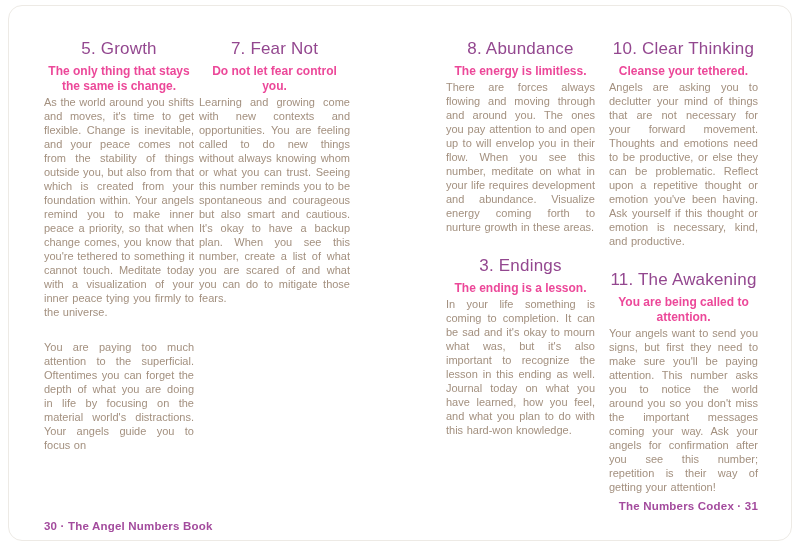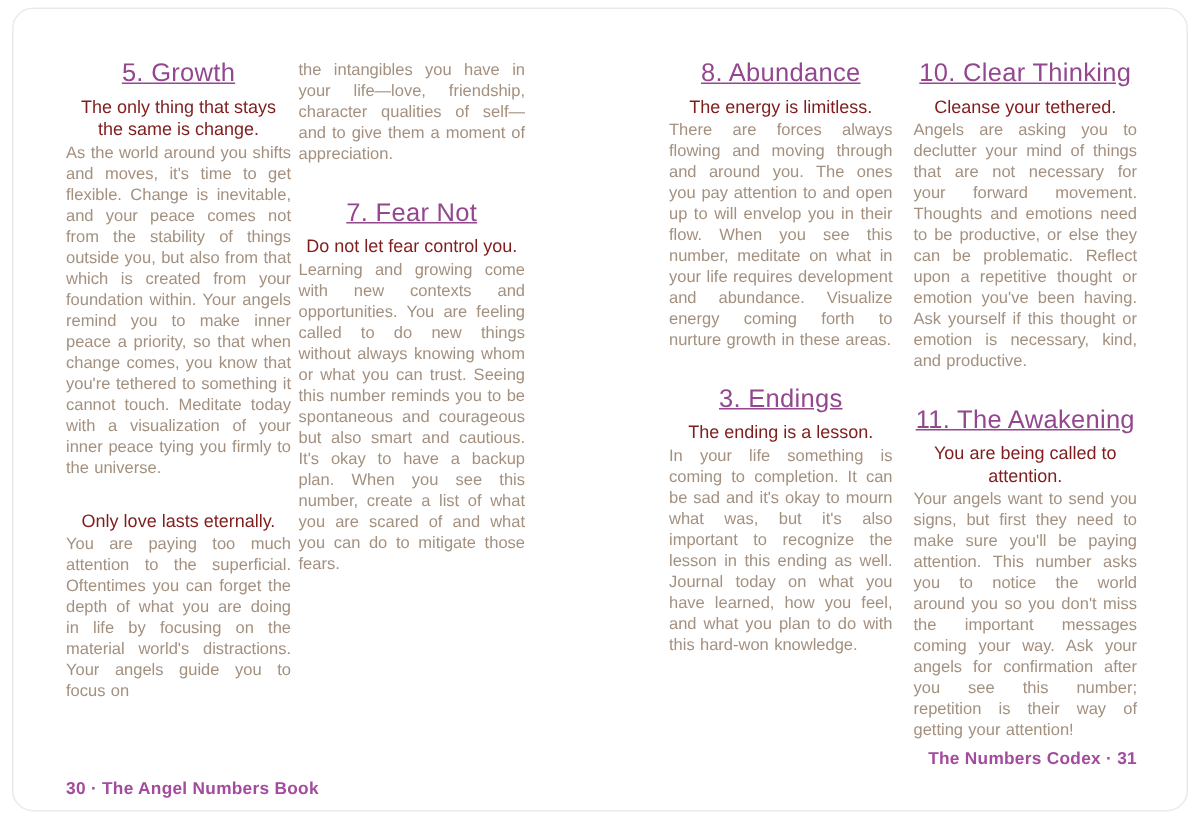--- a/index.html
+++ b/index.html
@@ -41,27 +41,26 @@
   .section + .section { margin-top: 21px; }
 
   .heading {
     font-size: 17px;
     line-height: 21px;
     font-weight: 400;
     color: #93478f;
     text-align: center;
     letter-spacing: 0.2px;
     margin: 0;
-    text-decoration: underline;
   }
   .subtitle {
     font-size: 12px;
     line-height: 15px;
-    font-weight: 400;
-    color: #7f1d1d;
+    font-weight: 700;
+    color: #ec4899;
     text-align: center;
     margin: 5px 0 0 0;
   }
   .body-text {
     font-size: 11px;
     line-height: 14px;
     font-weight: 400;
     color: #a3907f;
     text-align: justify;
     margin: 1px 0 0 0;
@@ -88,27 +87,25 @@
 <div class="sheet">
   <div class="page-edge"></div>
 
   <div class="col col-1">
     <div class="section">
       <h2 class="heading">5. Growth</h2>
       <p class="subtitle">The only thing that stays the same is change.</p>
       <p class="body-text">As the world around you shifts and moves, it's time to get flexible. Change is inevitable, and your peace comes not from the stability of things outside you, but also from that which is created from your foundation within. Your angels remind you to make inner peace a priority, so that when change comes, you know that you're tethered to something it cannot touch. Meditate today with a visualization of your inner peace tying you firmly to the universe.</p>
     </div>
     <div class="section">
-      <p class="subtitle">Only love lasts eternally.</p>
       <p class="body-text">You are paying too much attention to the superficial. Oftentimes you can forget the depth of what you are doing in life by focusing on the material world's distractions. Your angels guide you to focus on</p>
     </div>
   </div>
 
   <div class="col col-2">
-    <p class="body-text continuation">the intangibles you have in your life—love, friendship, character qualities of self—and to give them a moment of appreciation.</p>
     <div class="section">
       <h2 class="heading">7. Fear Not</h2>
       <p class="subtitle">Do not let fear control you.</p>
       <p class="body-text">Learning and growing come with new contexts and opportunities. You are feeling called to do new things without always knowing whom or what you can trust. Seeing this number reminds you to be spontaneous and courageous but also smart and cautious. It's okay to have a backup plan. When you see this number, create a list of what you are scared of and what you can do to mitigate those fears.</p>
     </div>
   </div>
 
   <div class="col col-3">
     <div class="section">
       <h2 class="heading">8. Abundance</h2>

